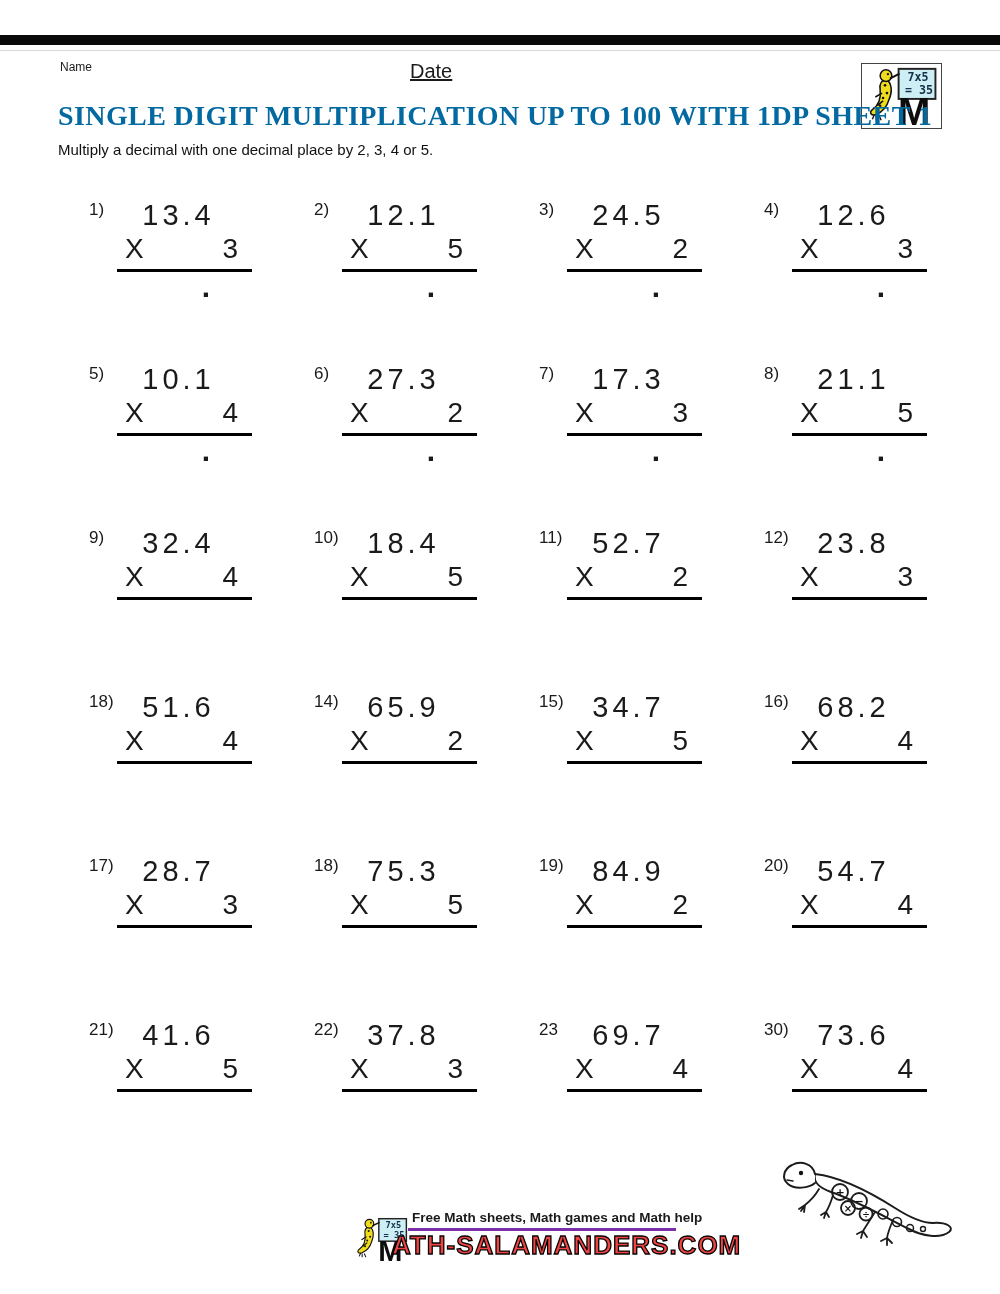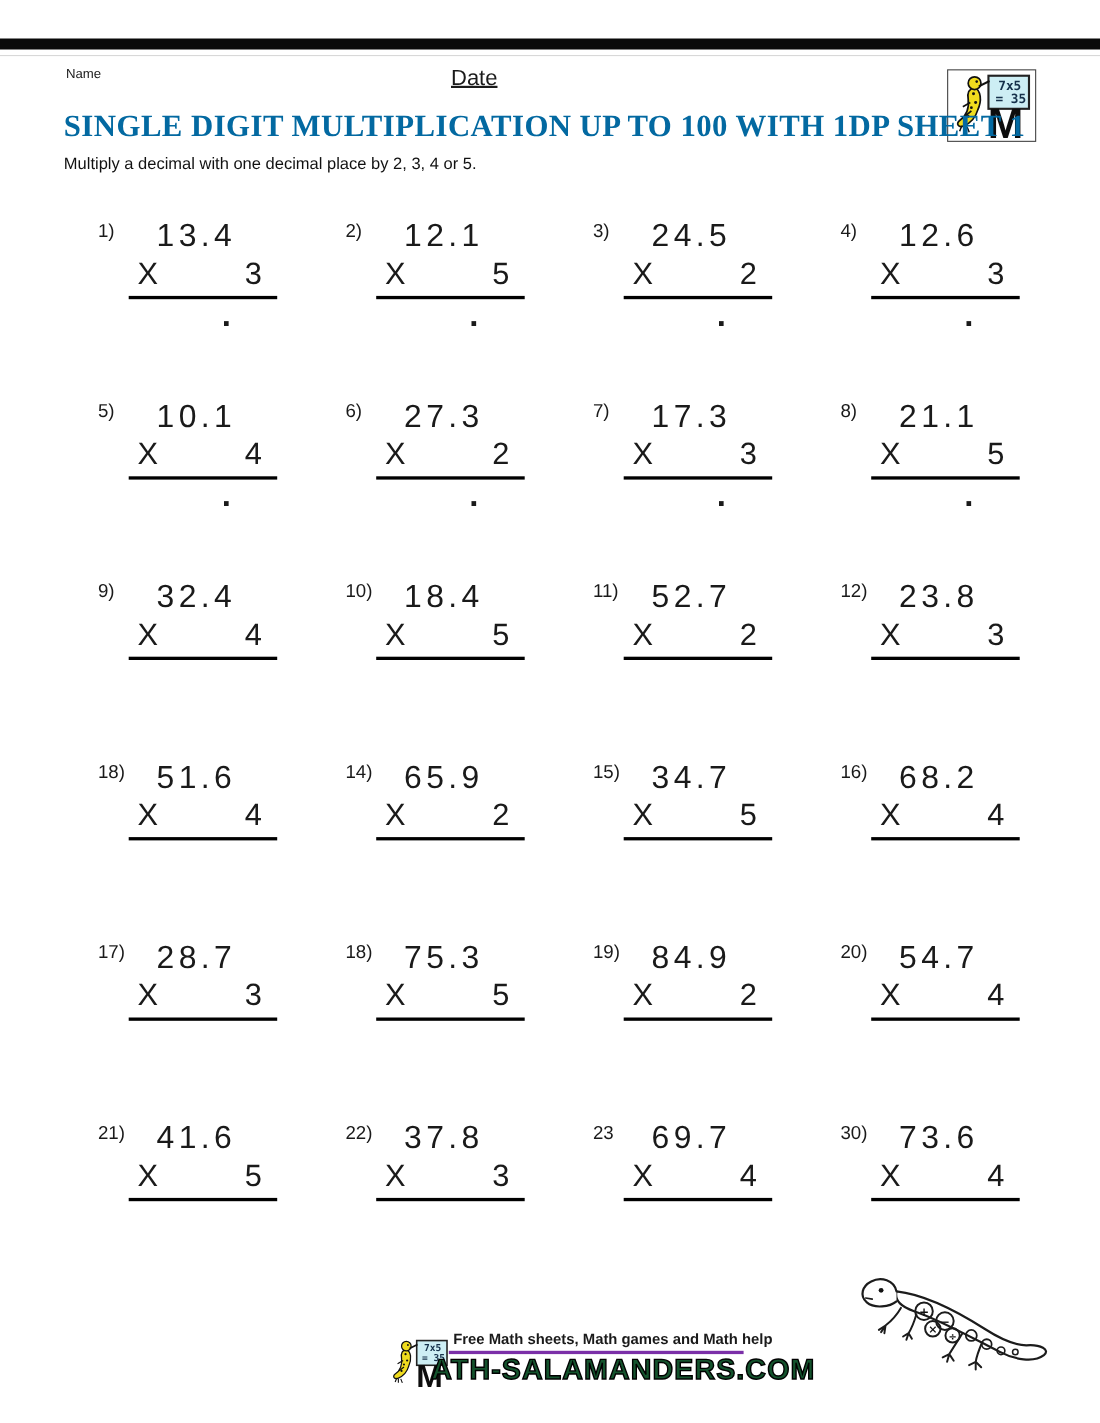--- a/index.html
+++ b/index.html
@@ -57,21 +57,21 @@
   .footer-logo {
     position:absolute; left:352px; top:1210px; width:340px;
   }
   .footer-top { display:flex; align-items:flex-start; }
   .footer-icon { width:58px; height:54px; flex:none; margin-top:2px; }
   .footer-right { margin-left:-2px; }
   .tagline { font-size:13.5px; font-weight:bold; white-space:nowrap; padding-left:4px; }
   .tag-rule { height:3px; background:#7b2fa8; margin-top:3px; width:268px; }
   .site-text {
     font-size:26px; font-weight:800; letter-spacing:1px; white-space:nowrap;
-    color:#14532d; -webkit-text-stroke:1.3px #000;
+    color:#ef4444; -webkit-text-stroke:1.3px #000;
     margin-top:-1px; margin-left:-16px;
   }
   .lizard { position:absolute; left:763px; top:1150px; width:205px; height:110px; }
 </style>
 </head>
 <body>
 
 <svg width="0" height="0" style="position:absolute" aria-hidden="true">
   <symbol id="sym-logo" viewBox="0 0 80 66">
 

